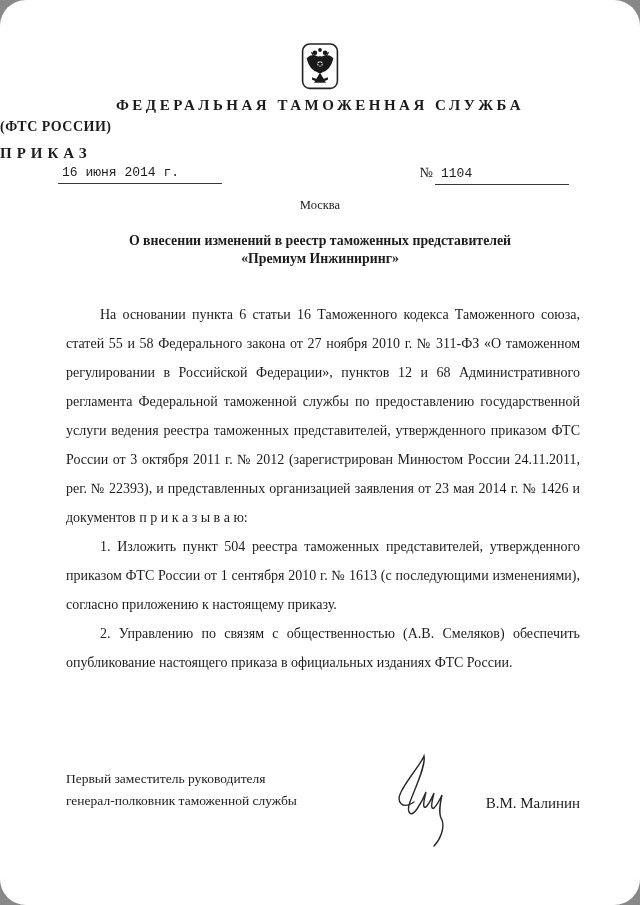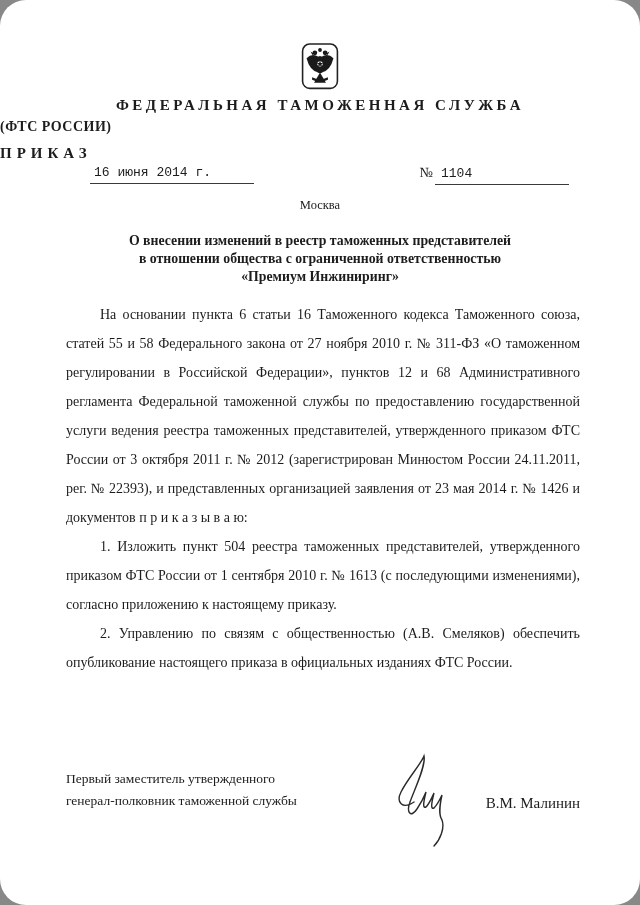--- a/index.html
+++ b/index.html
@@ -58,21 +58,20 @@
     letter-spacing: 5px;
   }
   .date-row {
     position: absolute;
     top: 165px;
     left: 58px;
     right: 55px;
     height: 22px;
     font-family: "Liberation Mono", "DejaVu Sans Mono", monospace;
     font-size: 13px;
-    margin-left: 32px;
   }
   .date-field {
     position: absolute;
     left: 0;
     top: 0;
     width: 160px;
     border-bottom: 1.5px solid #3a3a3a;
     padding: 0 0 3px 4px;
     white-space: nowrap;
   }
@@ -185,33 +184,32 @@
 
   <div class="date-row">
     <span class="date-field">16 июня 2014 г.</span>
     <span class="number-field"><span class="number-sign">№</span><span class="number-value">1104</span></span>
   </div>
 
   <div class="city">Москва</div>
 
   <div class="title-block">
     <div>О внесении изменений в реестр таможенных представителей</div>
-    <div>в отношении общества с ограниченной ответственностью</div>
     <div>«Премиум Инжиниринг»</div>
   </div>
 
   <div class="body-block">
     <p>На основании пункта 6 статьи 16 Таможенного кодекса Таможенного союза, статей 55 и 58 Федерального закона от 27 ноября 2010 г. № 311-ФЗ «О таможенном регулировании в Российской Федерации», пунктов 12 и 68 Административного регламента Федеральной таможенной службы по предоставлению государственной услуги ведения реестра таможенных представителей, утвержденного приказом ФТС России от 3 октября 2011 г. № 2012 (зарегистрирован Минюстом России 24.11.2011, рег. № 22393), и представленных организацией заявления от 23 мая 2014 г. № 1426 и документов п р и к а з ы в а ю:</p>
     <p>1. Изложить пункт 504 реестра таможенных представителей, утвержденного приказом ФТС России от 1 сентября 2010 г. № 1613 (с последующими изменениями), согласно приложению к настоящему приказу.</p>
     <p>2. Управлению по связям с общественностью (А.В. Смеляков) обеспечить опубликование настоящего приказа в официальных изданиях ФТС России.</p>
   </div>
 
   <div class="sig-block">
     <div class="sig-position">
-      <div>Первый заместитель утвержденного</div>
+      <div>Первый заместитель руководителя</div>
       <div>генерал-полковник таможенной службы</div>
     </div>
     <div class="sig-autograph">
       <svg width="72" height="100" viewBox="0 0 72 100">
         <path d="M26,50 C14,58 8,50 13,40 C20,26 33,12 36,4 C38,14 27,36 22,50 C18,61 23,66 29,57 C33,51 36,45 38,40 C36,48 34,57 38,55 C42,51 44,45 46,41 C44,49 42,58 46,56 C50,52 52,47 54,43 C52,52 50,62 54,68 C57,76 52,88 46,94" fill="none" stroke="#2a2a2a" stroke-width="1.4" stroke-linecap="round"></path>
       </svg>
     </div>
     <div class="sig-name">В.М. Малинин</div>
   </div>
 

